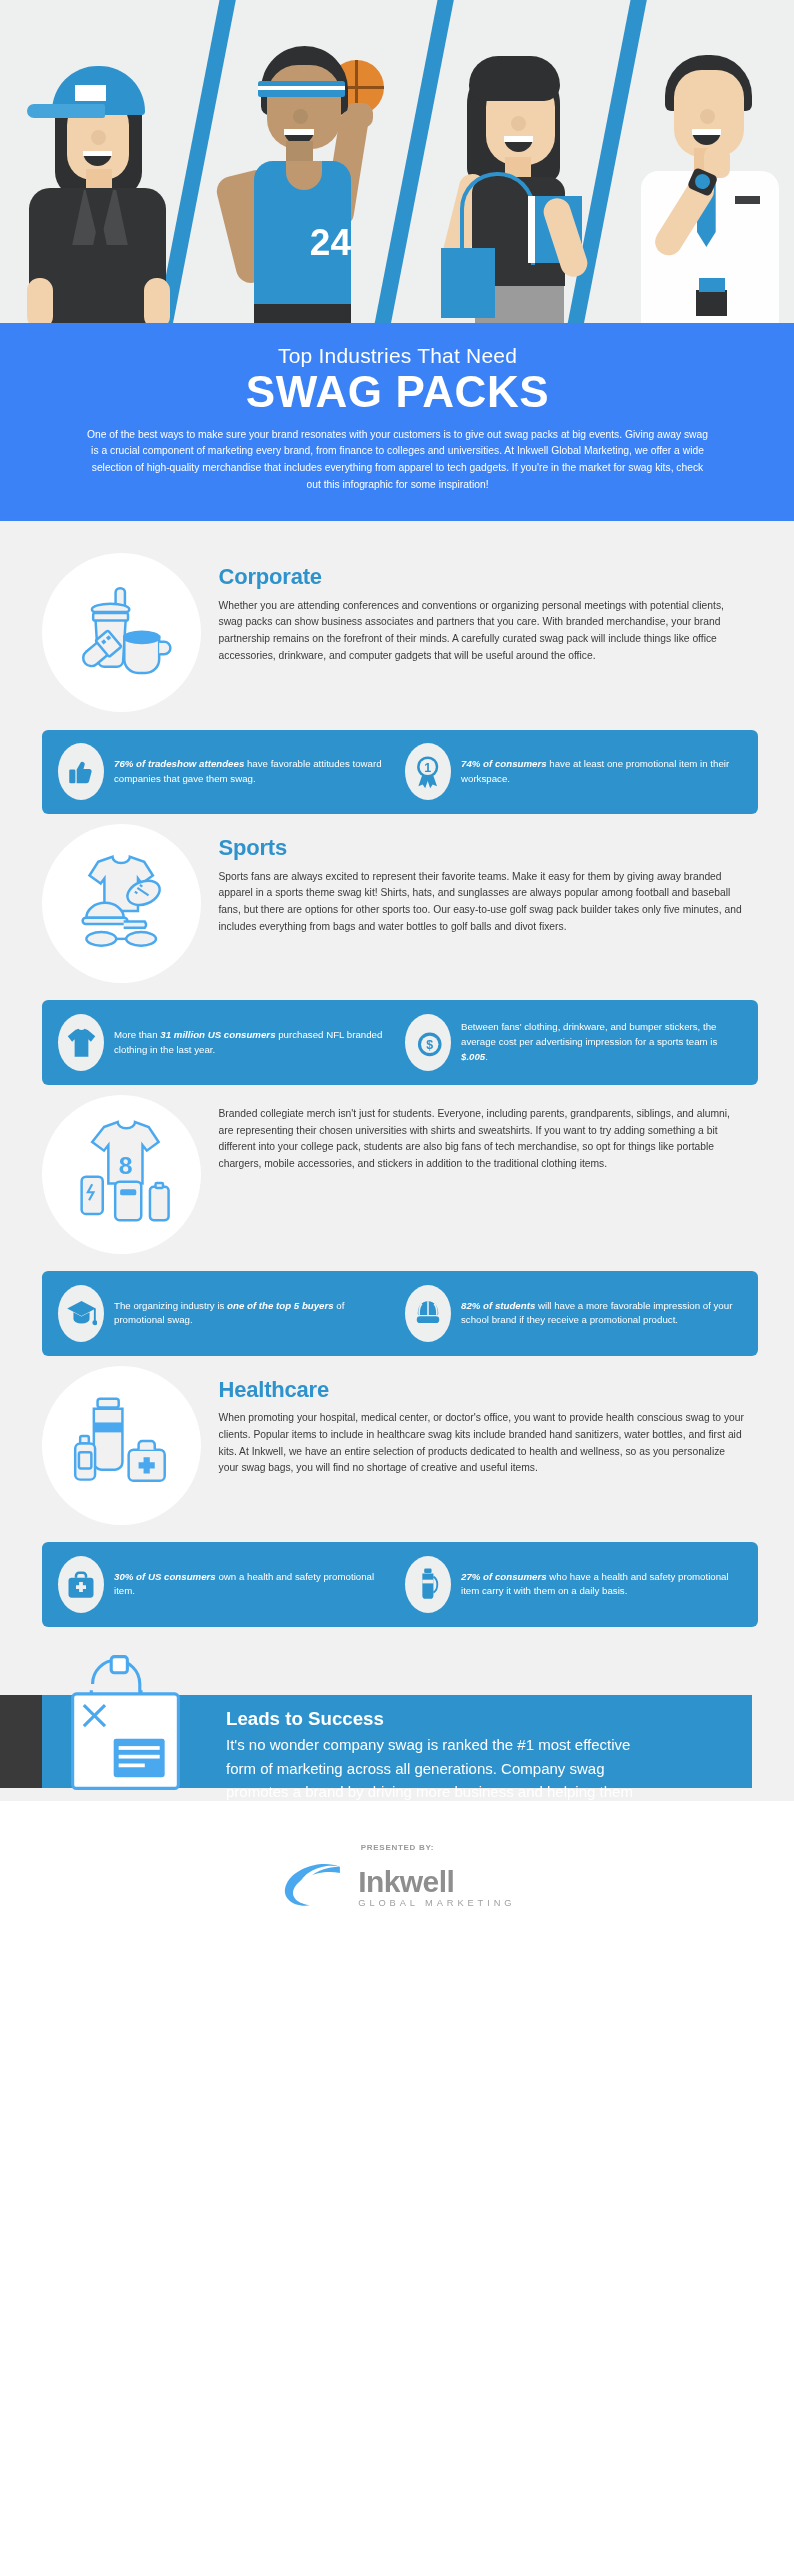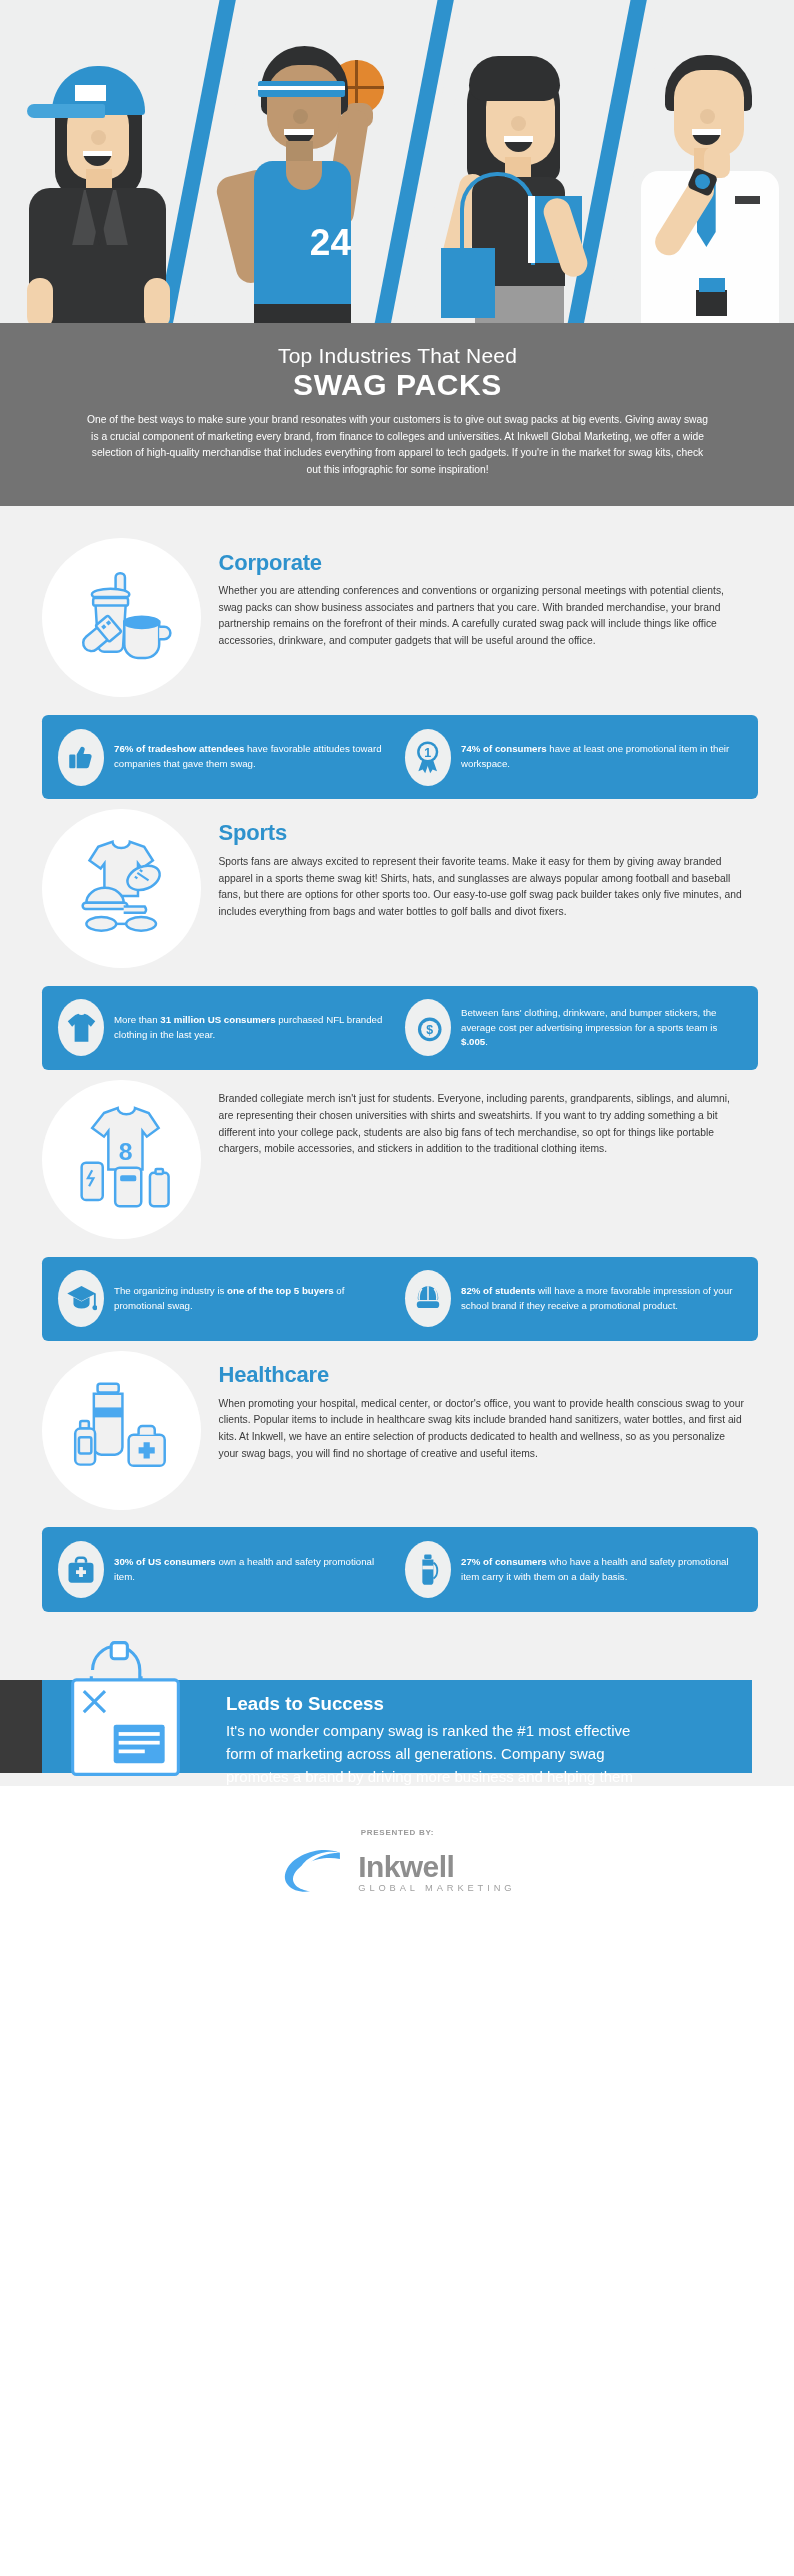--- a/index.html
+++ b/index.html
@@ -112,34 +112,34 @@
   .f4 .armR { left: 41px; top: 157px; width: 27.4px; height: 87px; background: #f2d2ac; border-radius: 13.7px; transform: rotate(32deg); }
   .f4 .hand { left: 74px; top: 131px; width: 26px; height: 31px; background: #f2d2ac; border-radius: 8.7px; }
   .f4 .watch { left: 60px; top: 155px; width: 25px; height: 22.4px; background: #2f3031; border-radius: 5px; transform: rotate(24deg); }
   .f4 .watchface { left: 65px; top: 158px; width: 15px; height: 15px; background: #2e92cd; border-radius: 50%; transform: rotate(24deg); }
   .f4 .pocket { left: 105px; top: 180px; width: 25px; height: 7.5px; background: #3e3f40; }
   .f4 .badge { left: 69px; top: 262px; width: 26px; height: 13.7px; background: #2e92cd; }
   .f4 .badge2 { left: 66px; top: 274px; width: 31px; height: 26px; background: #2f3031; }
 
   
   .title-block {
-    background: #737373;
+    background: #3b82f6;
     padding: 21px 54px 27.4px;
     text-align: center;
   }
   .kicker {
     color: #ffffff;
     font-size: 21px;
     font-weight: 400;
     letter-spacing: 0.2px;
     margin-bottom: 1.2px;
   }
   .bigtitle {
     color: #ffffff;
-    font-size: 30px;
+    font-size: 44px;
     font-weight: 700;
     letter-spacing: 0.6px;
     line-height: 1.05;
     margin-bottom: 11.2px;
   }
   .intro {
     color: #ffffff;
     font-size: 10.3px;
     line-height: 1.62;
     max-width: 623px;
@@ -192,21 +192,21 @@
     width: 46px; height: 57px;
     background: #eef0f0;
     border-radius: 50%;
     display: flex; align-items: center; justify-content: center;
   }
   .stat-txt {
     color: #ffffff;
     font-size: 9.7px;
     line-height: 1.52;
   }
-  .stat-txt b { font-weight: 700; }
+  .stat-txt b { font-weight: 700; font-style: italic; }
 
   
   .leads-wrap { position: relative; background: #f1f1f1; padding: 21px 0 0; height: 168px; }
   .leads-band {
     position: absolute;
     left: 42px; top: 62px;
     width: 710px; height: 93px;
     background: #2e92cd;
   }
   .leads-dark {

